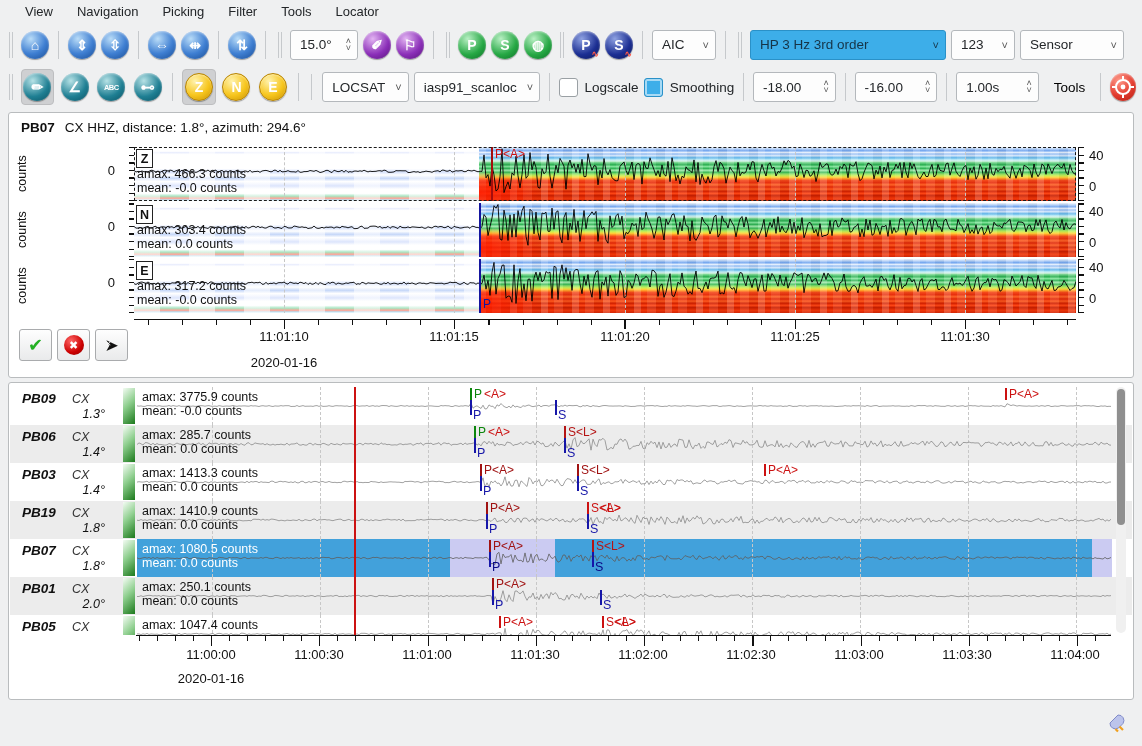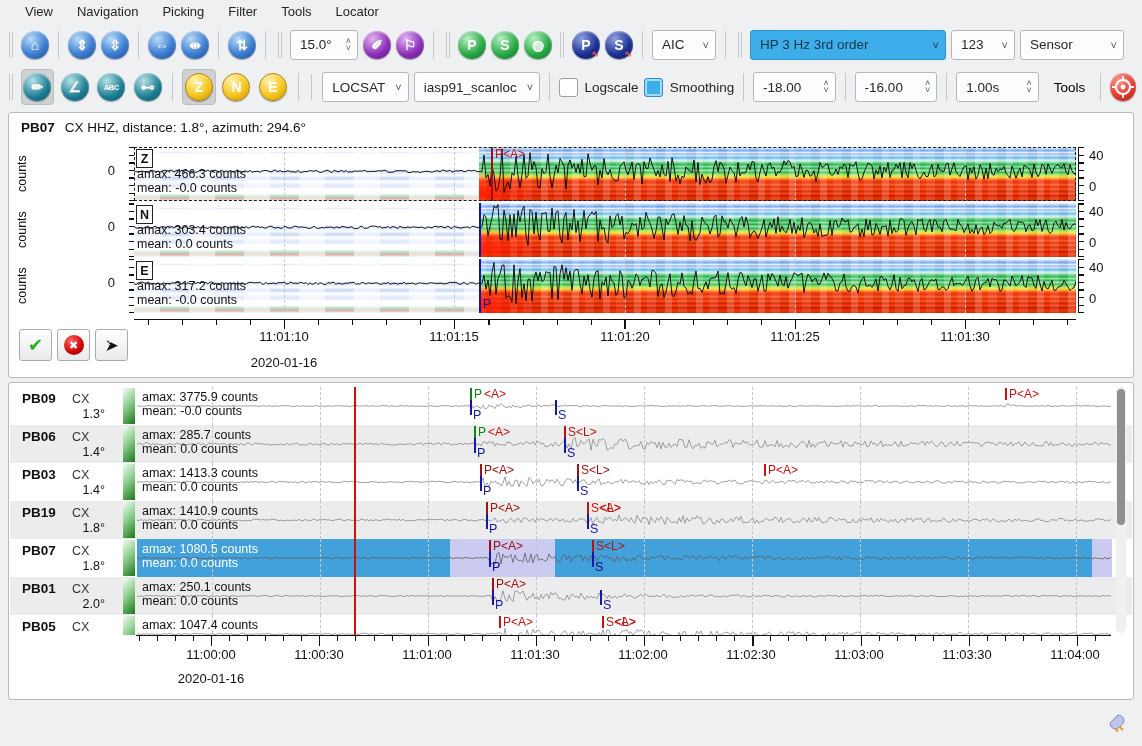--- a/index.html
+++ b/index.html
@@ -88,21 +88,21 @@
   .tlab{position:absolute;width:90px;text-align:center;font-size:13px;color:#111;}
   .sqbtn{position:absolute;width:31px;height:30px;border:1px solid #a9abad;border-radius:3px;
          background:linear-gradient(#fefefe,#e9eaeb);display:flex;align-items:center;justify-content:center;cursor:pointer;}
   .xcirc{width:20px;height:20px;border-radius:50%;background:radial-gradient(circle at 35% 30%,#f66,#c00 60%,#800);
          color:#fff;font-size:11px;font-weight:bold;display:flex;align-items:center;justify-content:center;}
   .skipwrap{position:relative;color:#111;font-size:17px;}
   .skipwrap .x{position:absolute;left:1px;top:5px;font-size:7px;color:#fff;font-weight:bold;}
   
   #rowswrap{position:absolute;left:1px;right:1px;top:4px;height:248px;overflow:hidden;}
   .srow{position:absolute;left:0;right:0;height:38px;}
-  .srow .meta{position:absolute;left:0;top:0;bottom:0;width:127px;}
+  .srow .meta{position:absolute;left:0;top:0;bottom:0;width:127px;font-style:italic;}
   .scode{position:absolute;left:12px;top:4px;font-weight:bold;font-size:13.5px;color:#111;}
   .snet{position:absolute;left:62px;top:5px;font-size:12.5px;color:#333;}
   .sdist{position:absolute;right:32px;top:20px;font-size:12.5px;color:#111;}
   .gbar{position:absolute;right:2px;top:1px;bottom:1px;width:12px;
         background:linear-gradient(135deg,#f4fcf4 0%,#8fcf8f 45%,#1b791b 100%);}
   .tzone{position:absolute;left:127px;right:24px;top:0;bottom:0;}
   .tzone.sel{background:#42a1db;}
   .lav{position:absolute;top:0;bottom:0;background:#cbcbf2;z-index:1;}
   .ln{position:absolute;left:5px;font-size:12.5px;color:#111;z-index:5;white-space:nowrap;}
   .tzone.sel .ln{color:#fff;}

